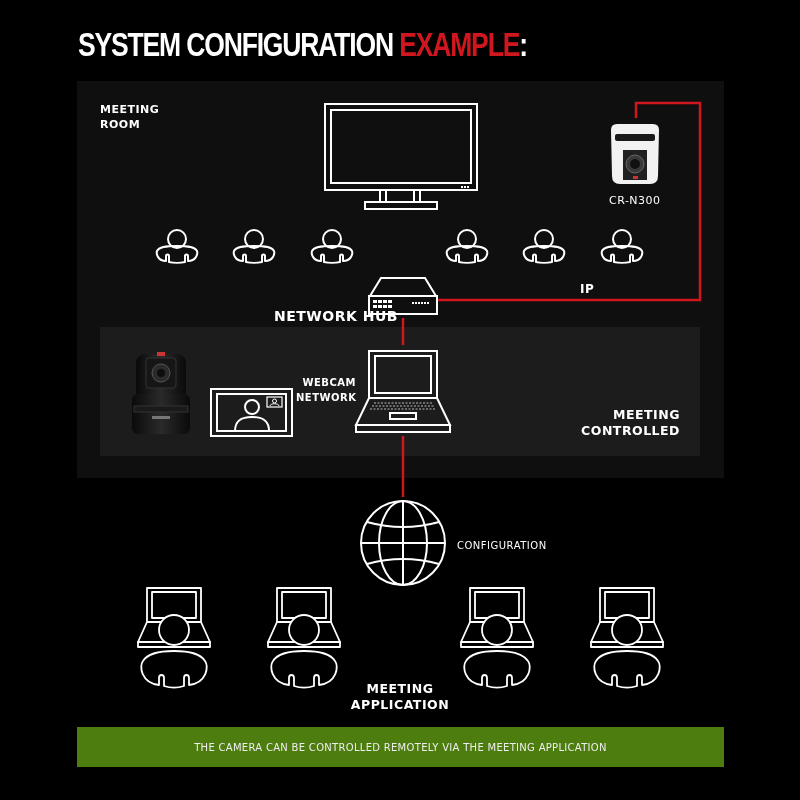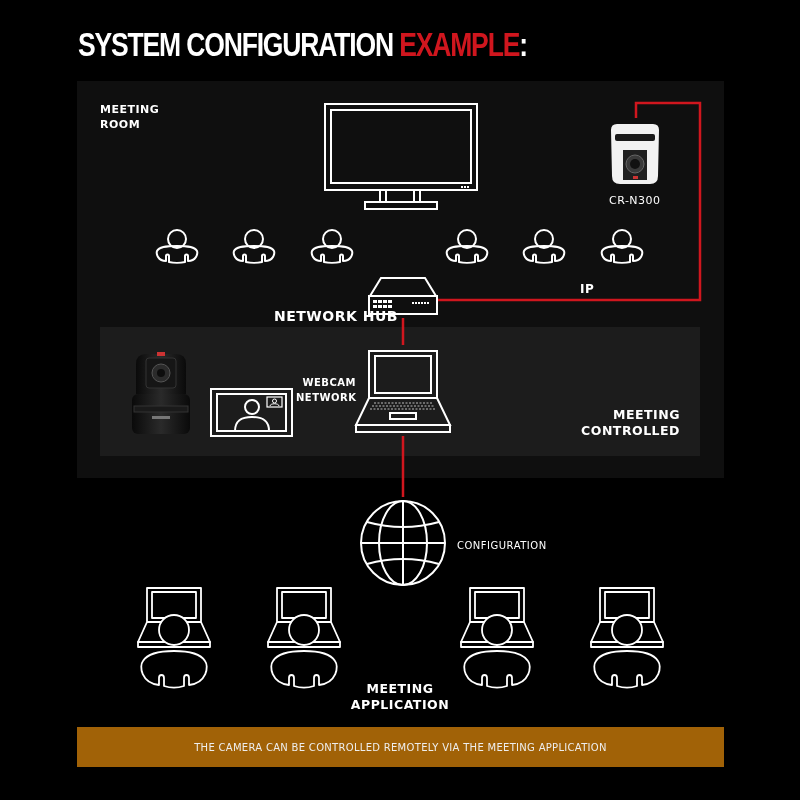--- a/index.html
+++ b/index.html
@@ -5,21 +5,21 @@
   html, body { margin:0; padding:0; background:#000; }
   body { width:800px; height:800px; position:relative; overflow:hidden; font-family:"DejaVu Sans", sans-serif; color:#fff; }
   .title { position:absolute; left:78px; top:24px; font-family:"Liberation Sans", sans-serif; font-weight:bold; font-size:34px; letter-spacing:-1.5px; transform:scaleX(0.78); transform-origin:left top; white-space:nowrap; line-height:40px; }
   .title .accent { color:#d0161e; }
   .room-panel { position:absolute; left:77px; top:81px; width:647px; height:397px; background:#0f0f0f; }
   .app-panel { position:absolute; left:100px; top:327px; width:600px; height:129px; background:#1c1c1c; }
   .label { position:absolute; font-weight:bold; font-size:11px; line-height:15px; letter-spacing:0.5px; white-space:nowrap; }
   .label.big { font-size:12.5px; line-height:16px; }
   .label.right { text-align:right; }
   .label.center { text-align:center; }
-  .footer-bar { position:absolute; left:77px; top:727px; width:647px; height:40px; background:#a16207; display:flex; align-items:center; justify-content:center; }
+  .footer-bar { position:absolute; left:77px; top:727px; width:647px; height:40px; background:#4d7c0f; display:flex; align-items:center; justify-content:center; }
   .footer-text { font-size:10px; letter-spacing:0.3px; color:#eee; }
   svg.layer { position:absolute; left:0; top:0; }
   .cam-white { position:absolute; left:609px; top:124px; width:52px; height:62px; }
   .cam-black { position:absolute; left:130px; top:350px; width:60px; height:88px; }
 </style>
 </head>
 <body>
 
 <div class="title"><span>SYSTEM CONFIGURATION </span><span class="accent">EXAMPLE</span><span>:</span></div>
 

